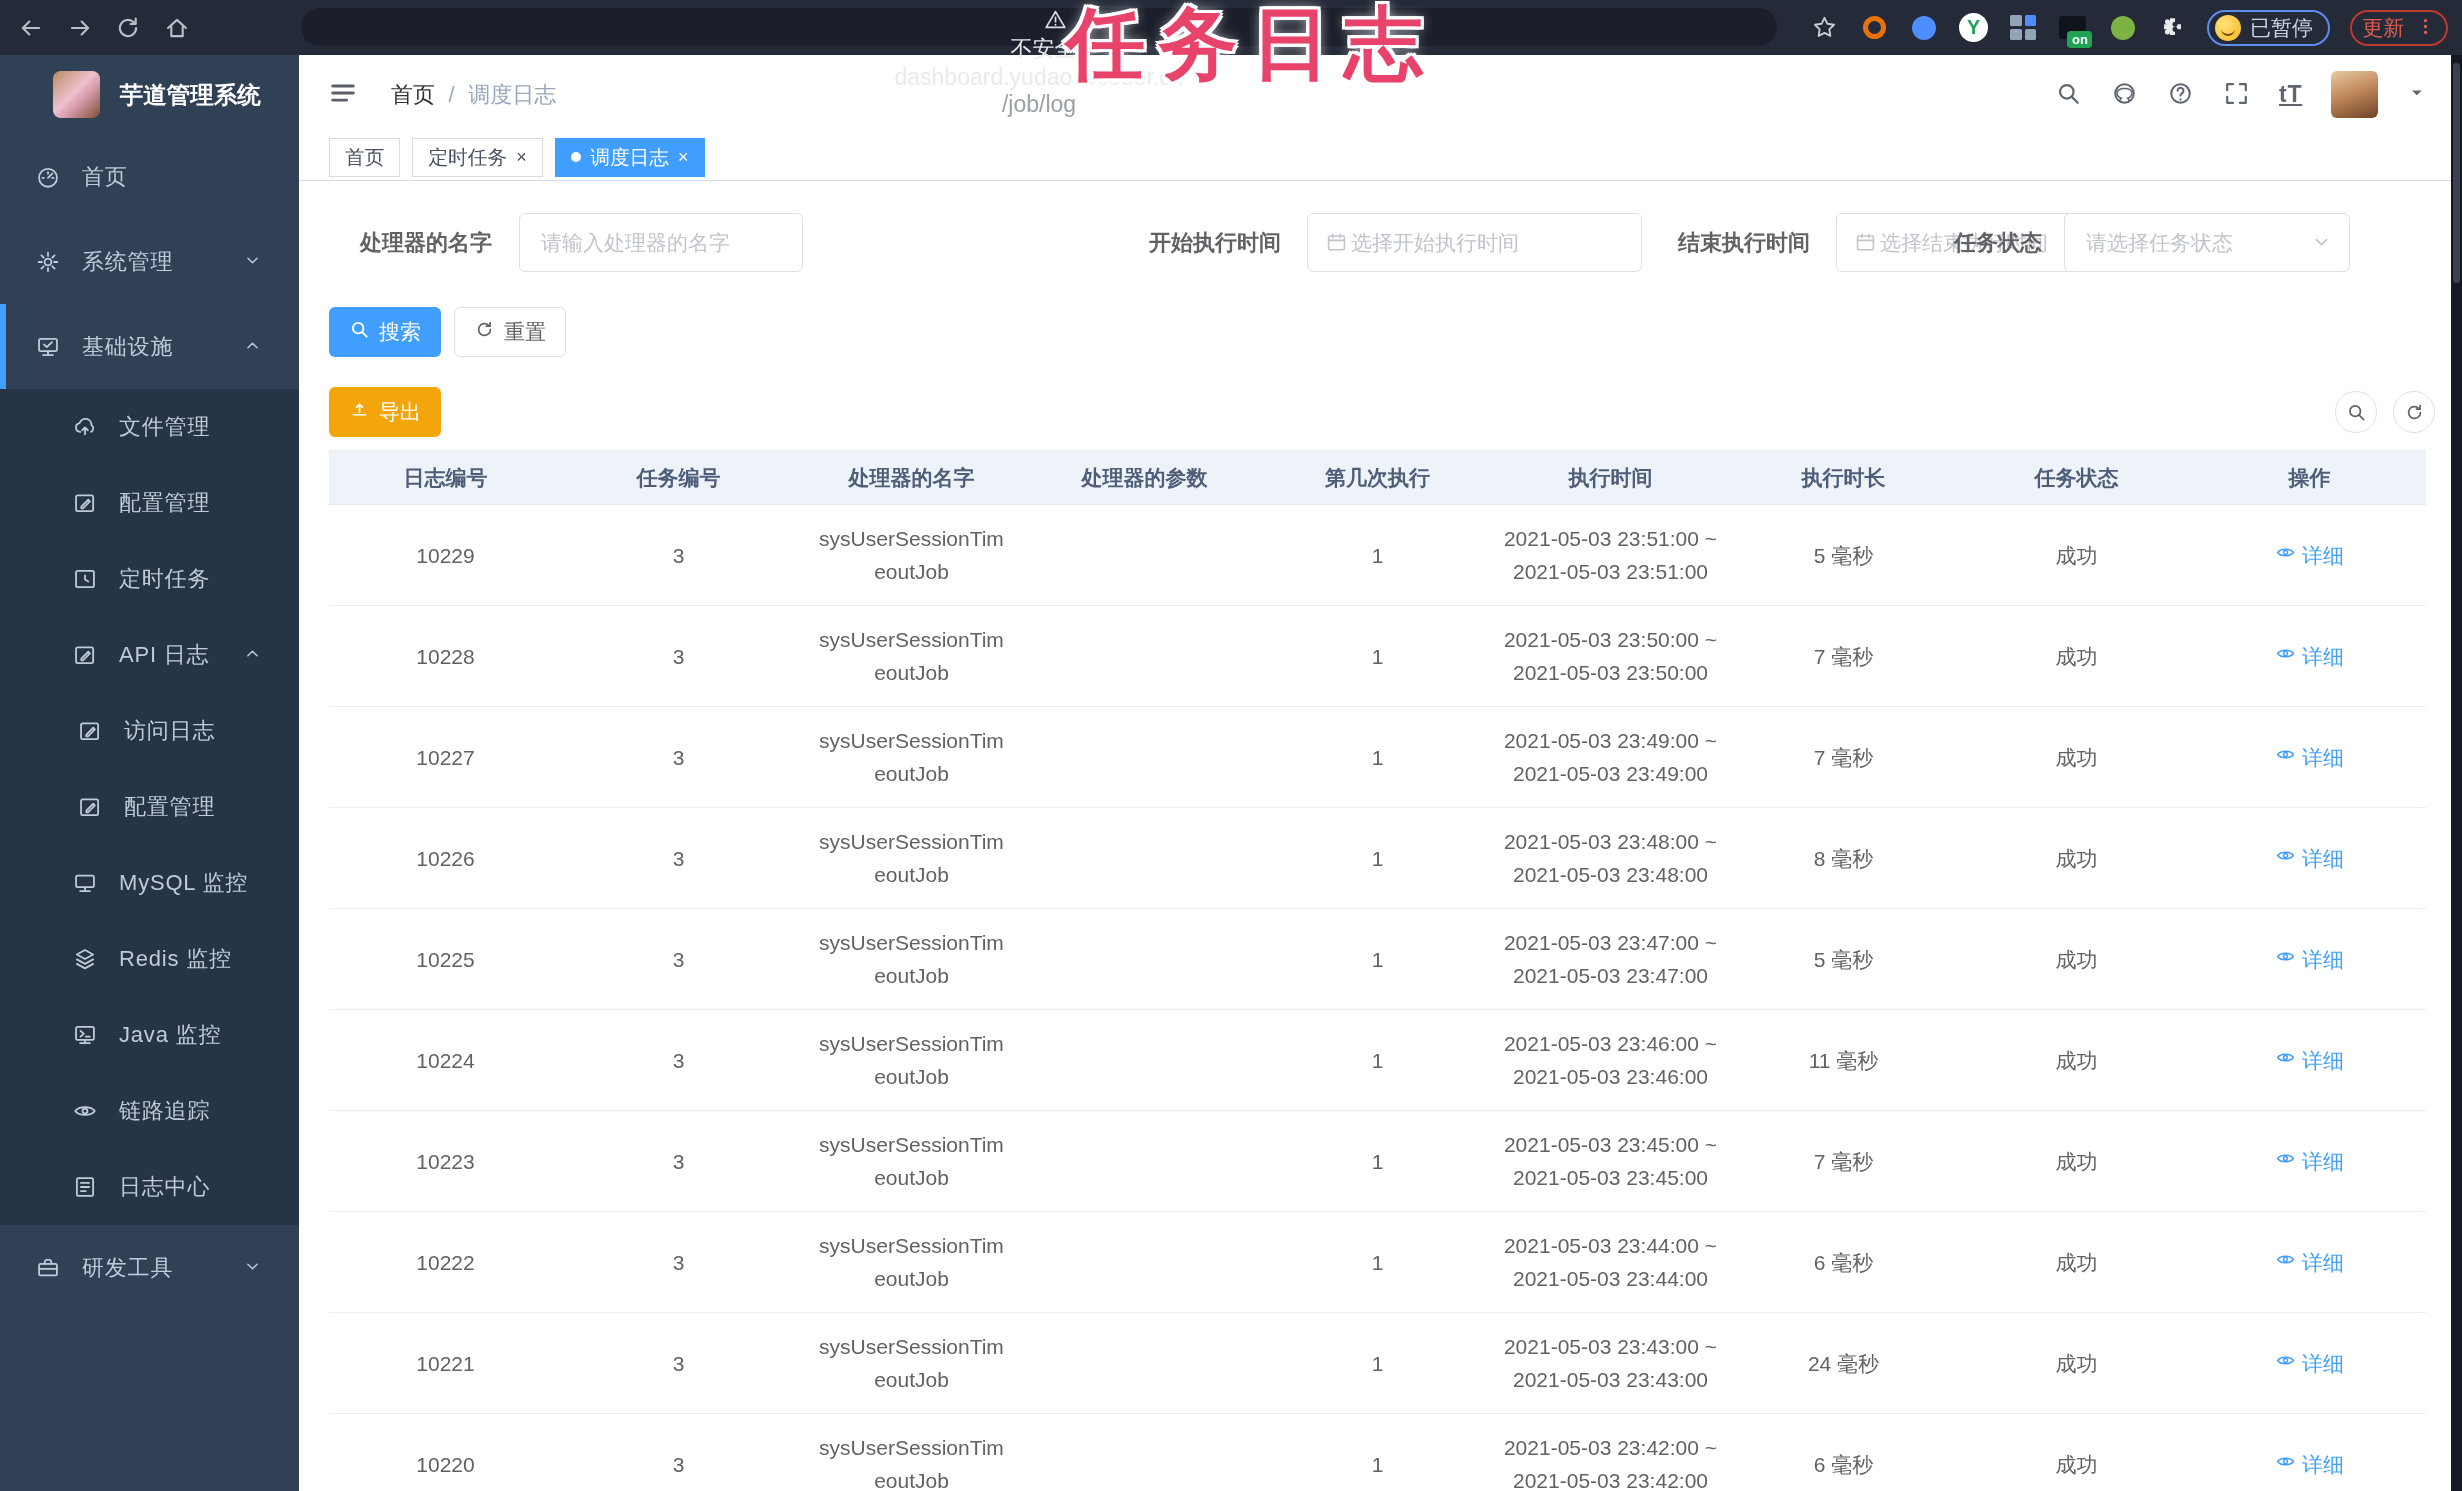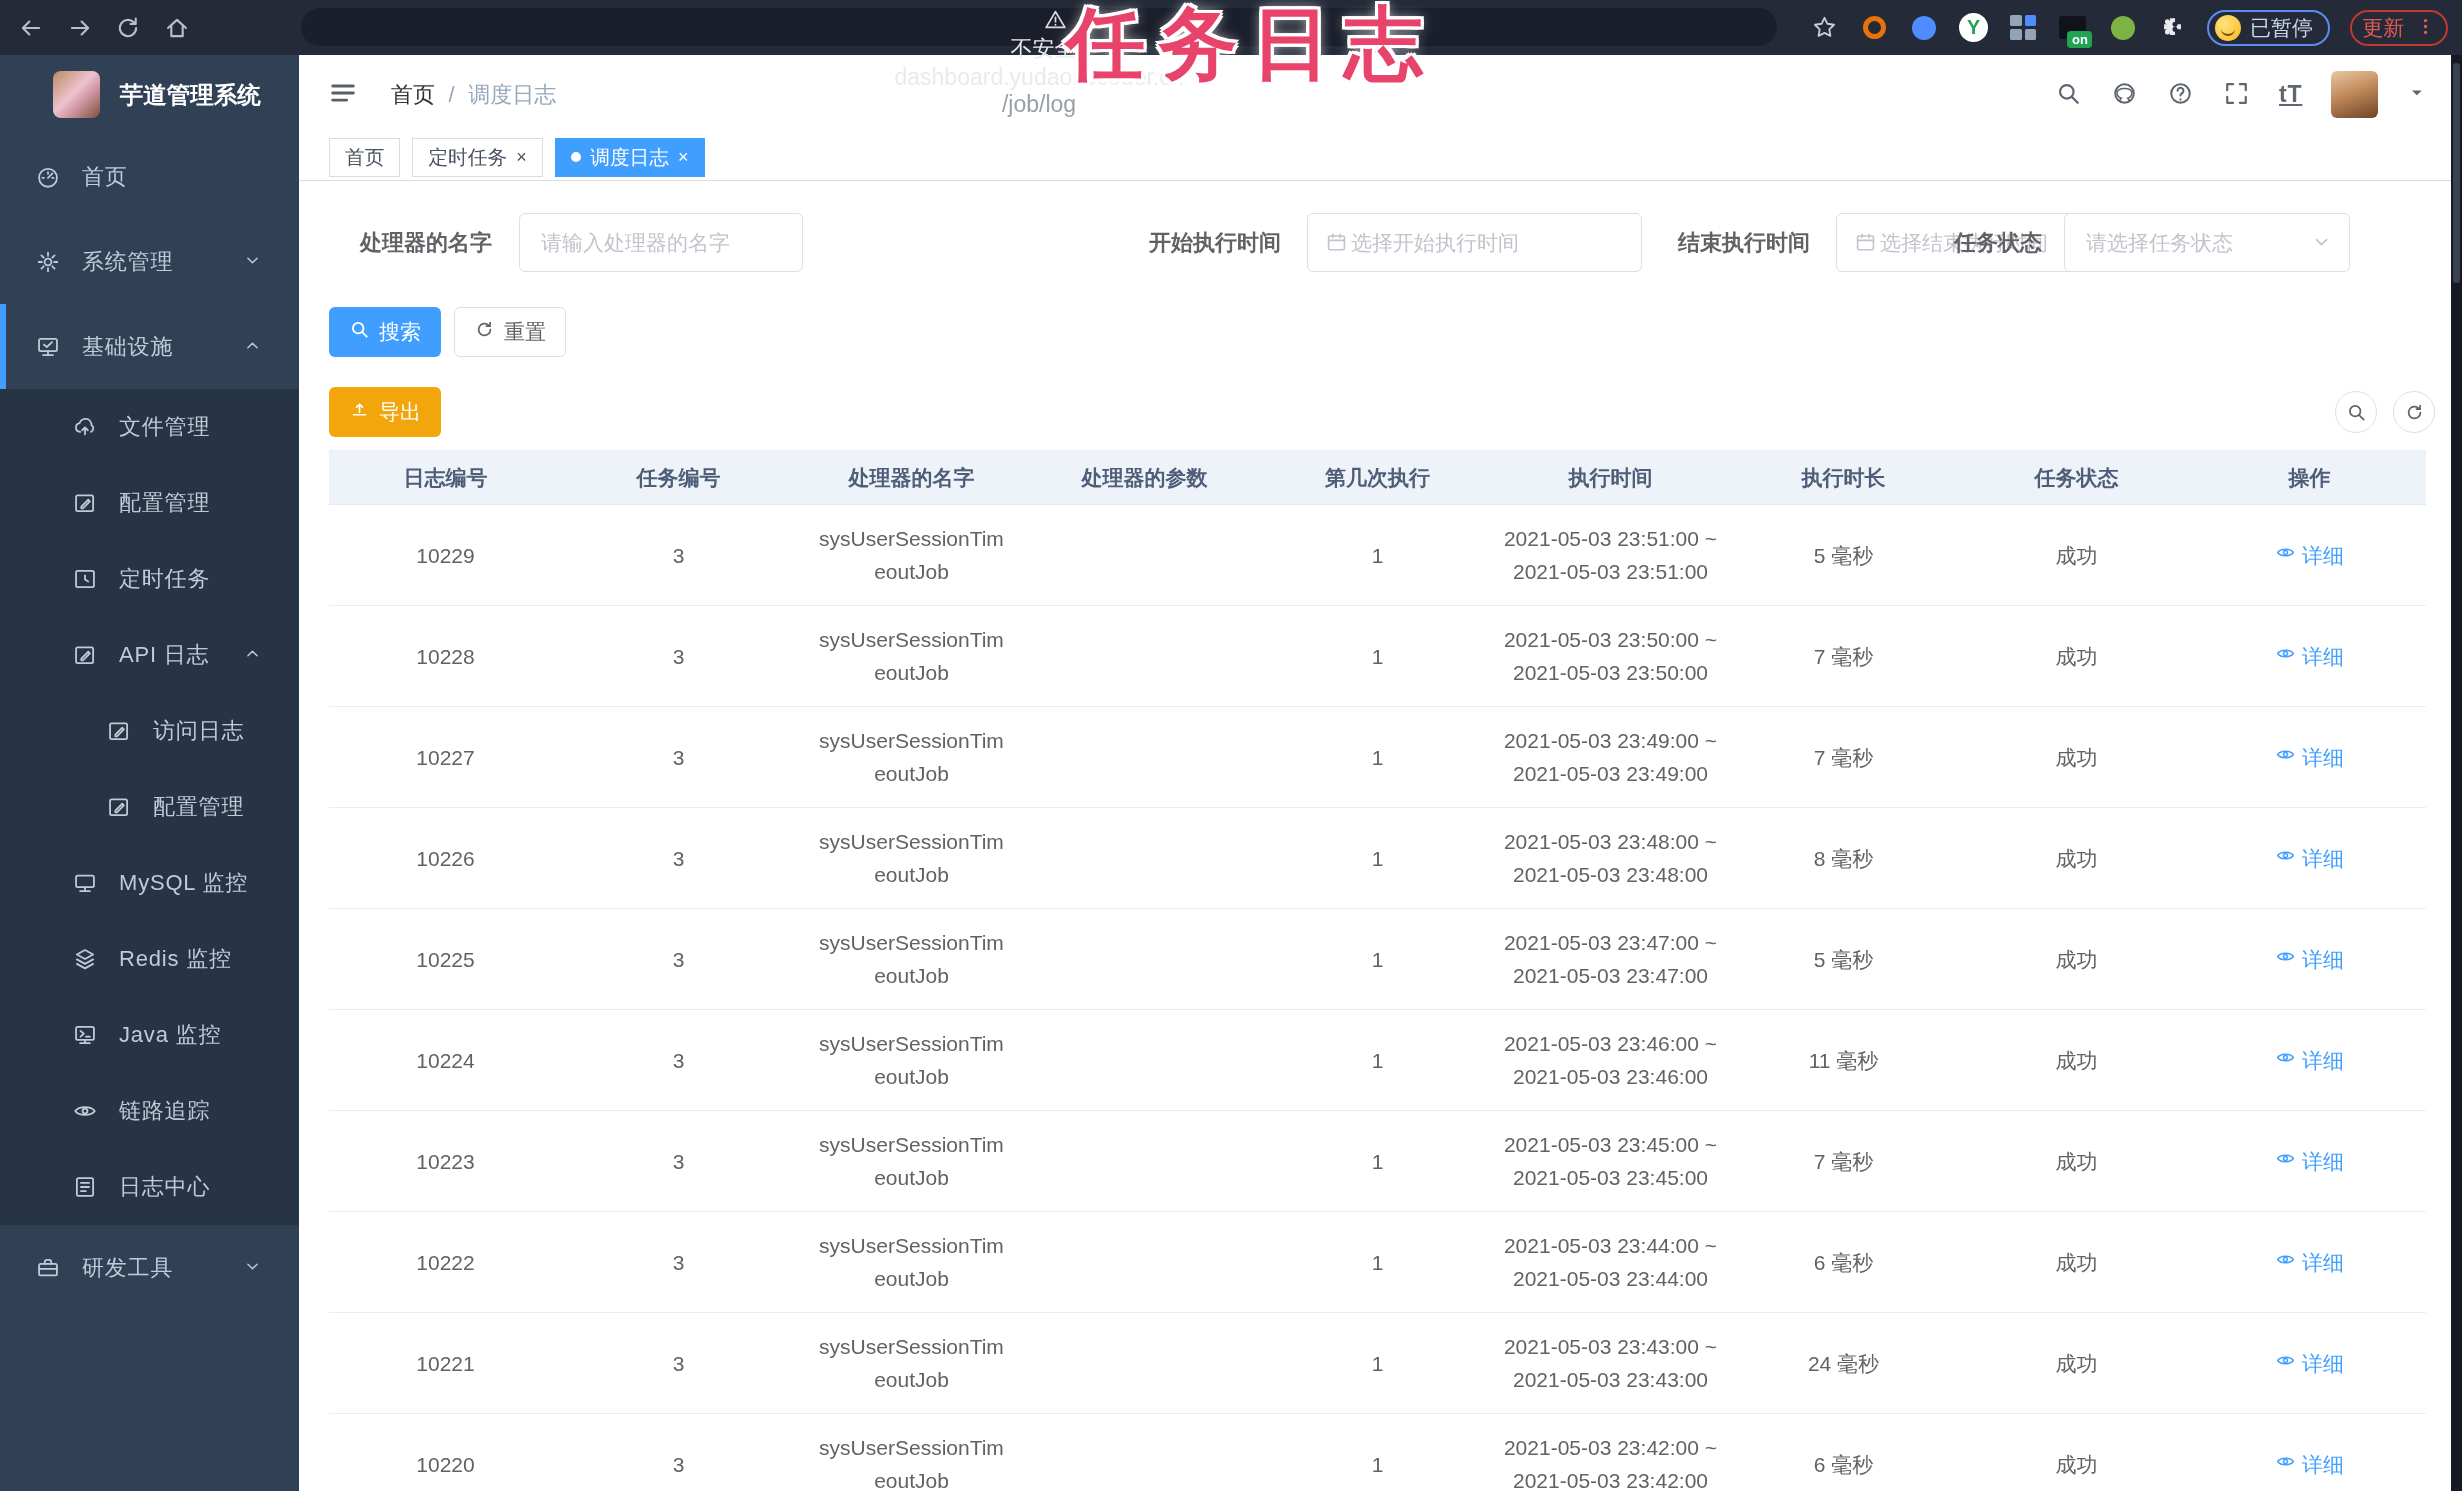--- a/index.html
+++ b/index.html
@@ -45,21 +45,21 @@
   .logo-title { color:#fff; font-size:23.5px; font-weight:bold; }
   .menu { position:absolute; left:0; top:79px; width:299px; }
   .mi { position:relative; display:flex; align-items:center; color:#bfcbd9; cursor:pointer; }
   .mi .ic { display:flex; align-items:center; justify-content:center; }
   .mi .ic svg { width:26px; height:26px; }
   .mi .lbl { font-size:22px; margin-left:21px; letter-spacing:0.8px; }
   .mi .chev { position:absolute; right:36px; }
   .mi .chev svg { width:21px; height:21px; }
   .mi.l0 { height:85px; padding-left:35px; }
   .mi.l1 { height:76px; padding-left:72px; }
-  .mi.l2 { height:76px; padding-left:106px; }
+  .mi.l2 { height:76px; padding-left:77px; }
   .submenu { background:#263445; }
   .mi .activebar { position:absolute; left:0; top:0; width:6px; height:100%; background:#409eff; }
 
   
   .main { position:absolute; left:299px; top:55px; width:2163px; height:1437px; background:#fff; }
   .appbar { position:absolute; left:0; top:0; width:100%; height:79px; background:#fff; box-shadow:0 1.5px 6px rgba(0,21,41,.08); display:flex; align-items:center; }
   .hamburger { margin-left:29px; color:#5a5e66; } .hamburger svg { width:30px; height:30px; }
   .breadcrumb { margin-left:33px; font-size:22px; display:flex; gap:13.6px; align-items:center; }
   .bc-home { color:#303133; }
   .bc-sep { color:#97a8be; }

